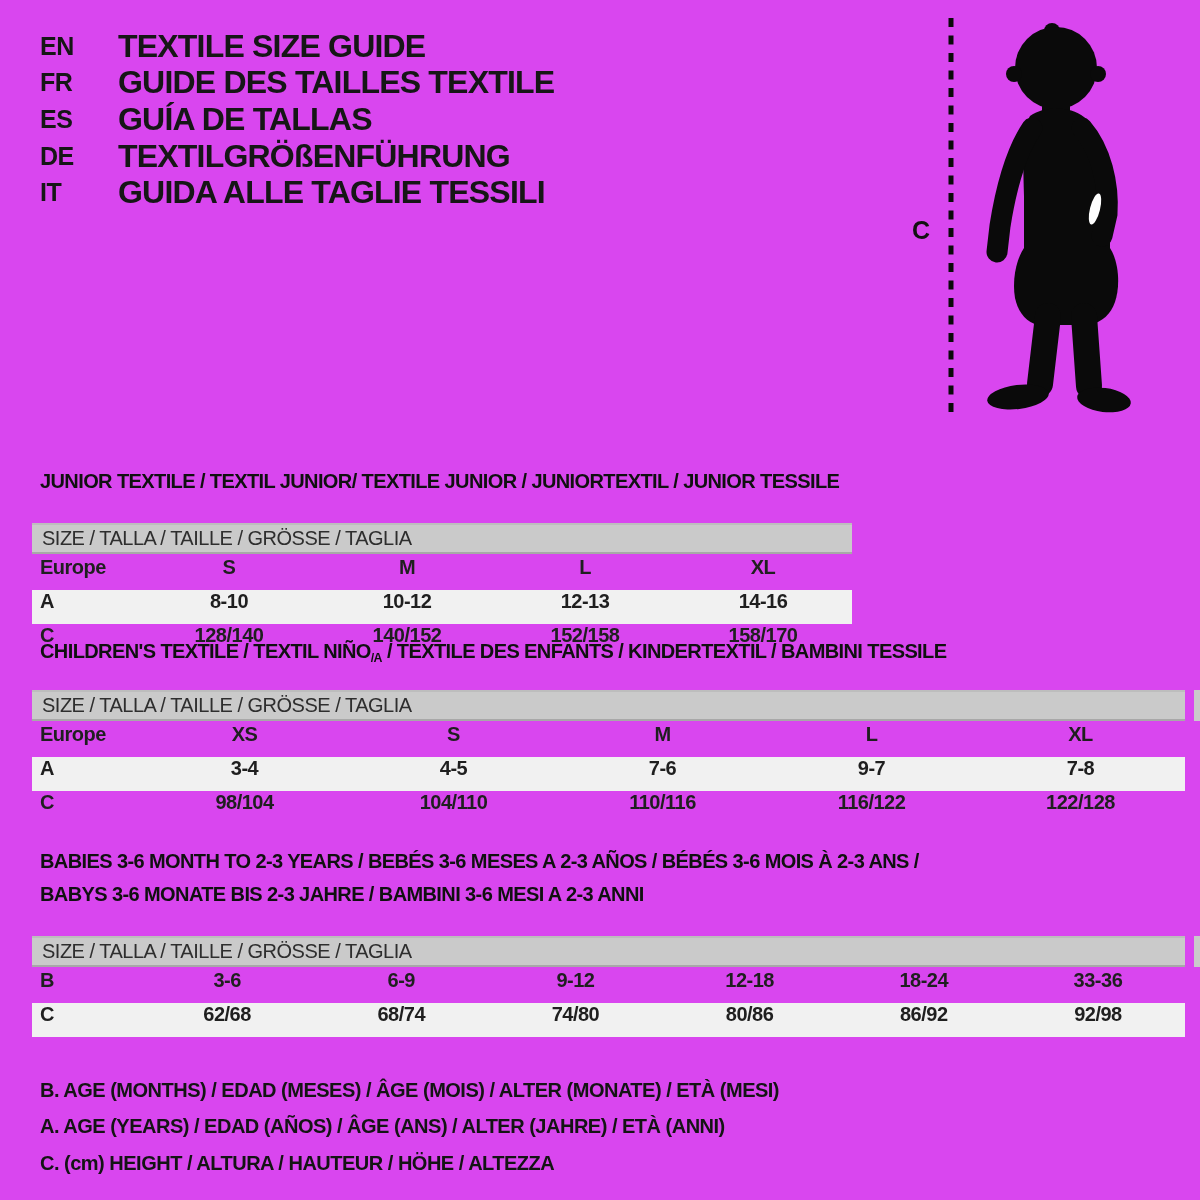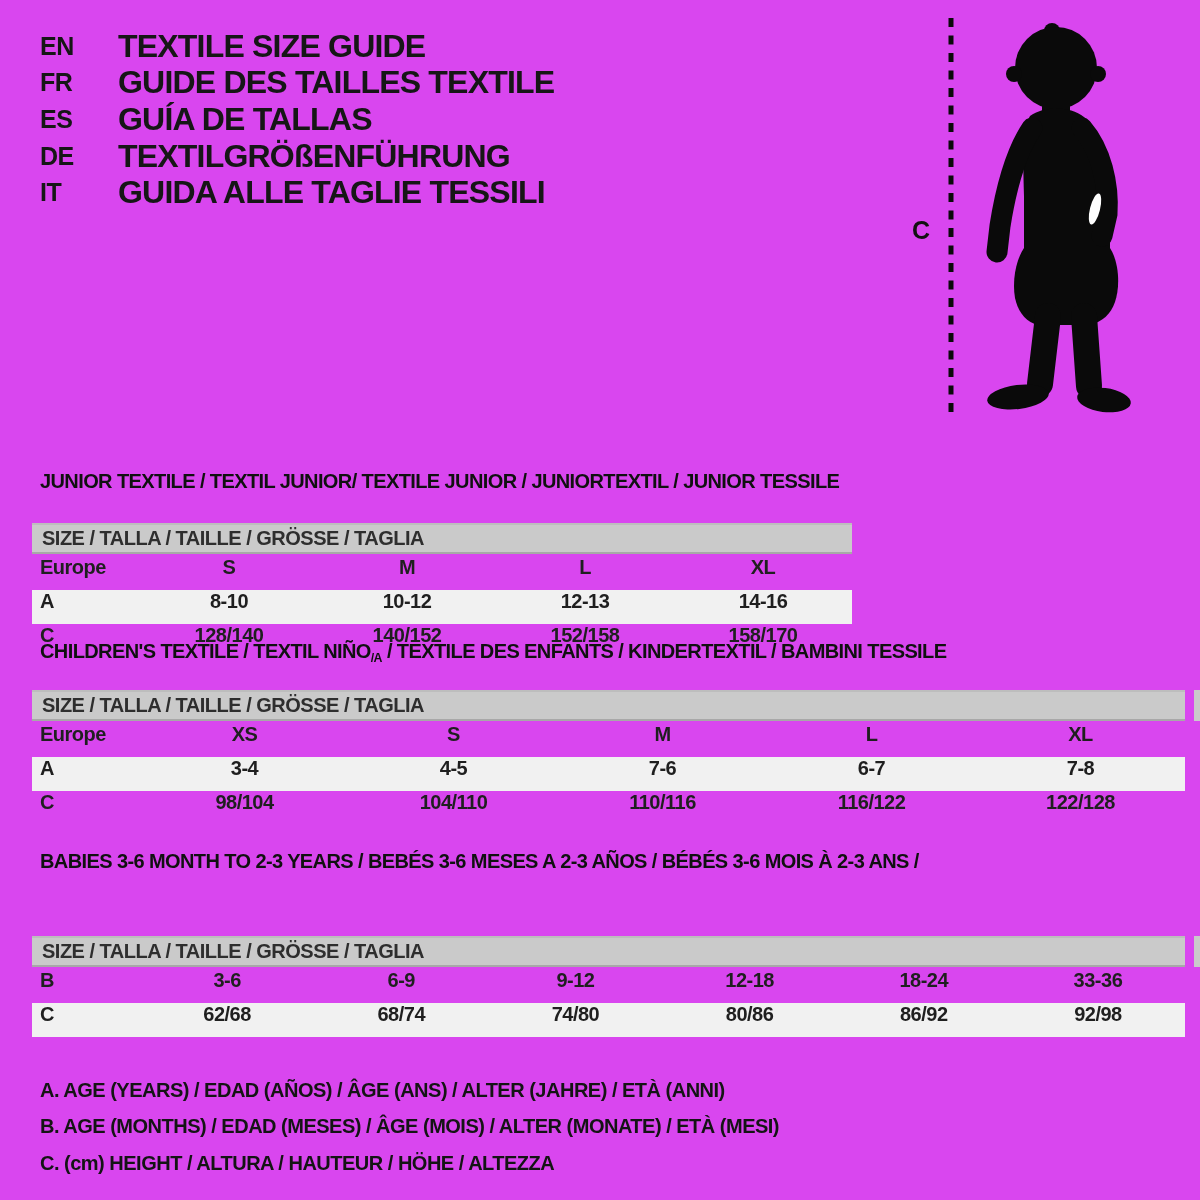--- a/index.html
+++ b/index.html
@@ -28,21 +28,21 @@
   .section{position:absolute;left:32px;}
   .s-title{position:absolute;left:8px;top:0;font-size:20px;font-weight:bold;letter-spacing:-0.6px;color:#101010;white-space:nowrap;}
   .s-title .sub{font-size:0.62em;position:relative;top:4px;}
   .s-title-line2{position:absolute;left:8px;top:33px;font-size:20px;font-weight:bold;letter-spacing:-0.6px;color:#101010;white-space:nowrap;}
   .s-bar{
     position:absolute;left:0;right:0;height:31px;
     background:#cacaca;
     border-top:2px solid #bdbdbd;border-bottom:2px solid #a8a8a8;
     box-sizing:border-box;
     display:flex;align-items:center;
-    font-size:20px;font-weight:bold;letter-spacing:-0.5px;color:#2e2e2e;
+    font-size:20px;font-weight:normal;letter-spacing:-0.5px;color:#2e2e2e;
     padding-left:10px;
   }
   .s-rows{position:absolute;left:0;right:0;}
   .trow{display:flex;height:34px;}
   .trow.shaded{background:#f1f1f1;}
   .tlabel{flex:0 0 108px;padding-left:8px;font-size:20px;font-weight:bold;letter-spacing:-0.5px;color:#1f1f1f;box-sizing:border-box;}
   .tcell{flex:1;text-align:center;font-size:20px;font-weight:bold;letter-spacing:-0.5px;color:#1f1f1f;}
 
   .section-junior{top:430px;width:820px;height:190px;margin-top:40px;}
   .section-junior .s-bar{top:53px;}
@@ -161,36 +161,37 @@
           <div class="tcell">S</div>
           <div class="tcell">M</div>
           <div class="tcell">L</div>
           <div class="tcell">XL</div>
         </div>
         <div class="trow shaded">
           <div class="tlabel">A</div>
           <div class="tcell">3-4</div>
           <div class="tcell">4-5</div>
           <div class="tcell">7-6</div>
-          <div class="tcell">6-7</div>
+          <div class="tcell">9-7</div>
           <div class="tcell">7-8</div>
         </div>
         <div class="trow">
           <div class="tlabel">C</div>
           <div class="tcell">98/104</div>
           <div class="tcell">104/110</div>
           <div class="tcell">110/116</div>
           <div class="tcell">116/122</div>
           <div class="tcell">122/128</div>
         </div>
       </div>
   </div>
 
   <div class="section section-babies">
     <div class="s-title">BABIES 3-6 MONTH TO 2-3 YEARS / BEBÉS 3-6 MESES A 2-3 AÑOS / BÉBÉS 3-6 MOIS À 2-3 ANS /</div>
+    <div class="s-title-line2">BABYS 3-6 MONATE BIS 2-3 JAHRE / BAMBINI 3-6 MESI A 2-3 ANNI</div>
     <div class="s-bar">
       <span>SIZE / TALLA / TAILLE / GRÖSSE / TAGLIA</span>
     </div>
     <div class="s-rows">
         <div class="trow">
           <div class="tlabel">B</div>
           <div class="tcell">3-6</div>
           <div class="tcell">6-9</div>
           <div class="tcell">9-12</div>
           <div class="tcell">12-18</div>
@@ -206,18 +207,18 @@
           <div class="tcell">86/92</div>
           <div class="tcell">92/98</div>
         </div>
       </div>
   </div>
 
   <div class="edge-sliver s1"></div>
   <div class="edge-sliver s2"></div>
 
   <div class="legend">
+    <div class="legend-line">B. AGE (MONTHS) / EDAD (MESES) / ÂGE (MOIS) / ALTER (MONATE) / ETÀ (MESI)</div>
     <div class="legend-line">A. AGE (YEARS) / EDAD (AÑOS) / ÂGE (ANS) / ALTER (JAHRE) / ETÀ (ANNI)</div>
-    <div class="legend-line">B. AGE (MONTHS) / EDAD (MESES) / ÂGE (MOIS) / ALTER (MONATE) / ETÀ (MESI)</div>
     <div class="legend-line">C. (cm) HEIGHT / ALTURA / HAUTEUR / HÖHE / ALTEZZA</div>
   </div>
 
 </div>
 
 </body></html>

